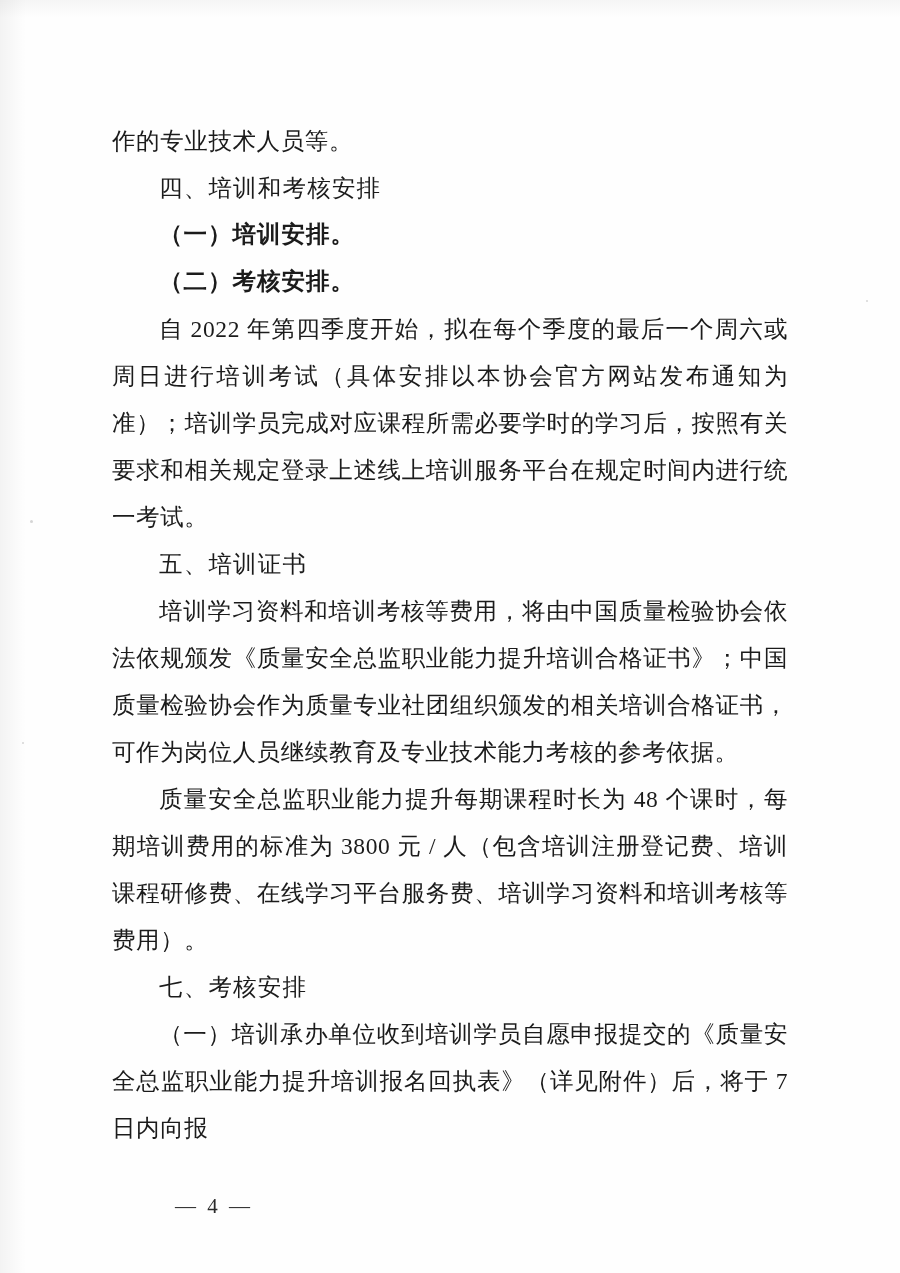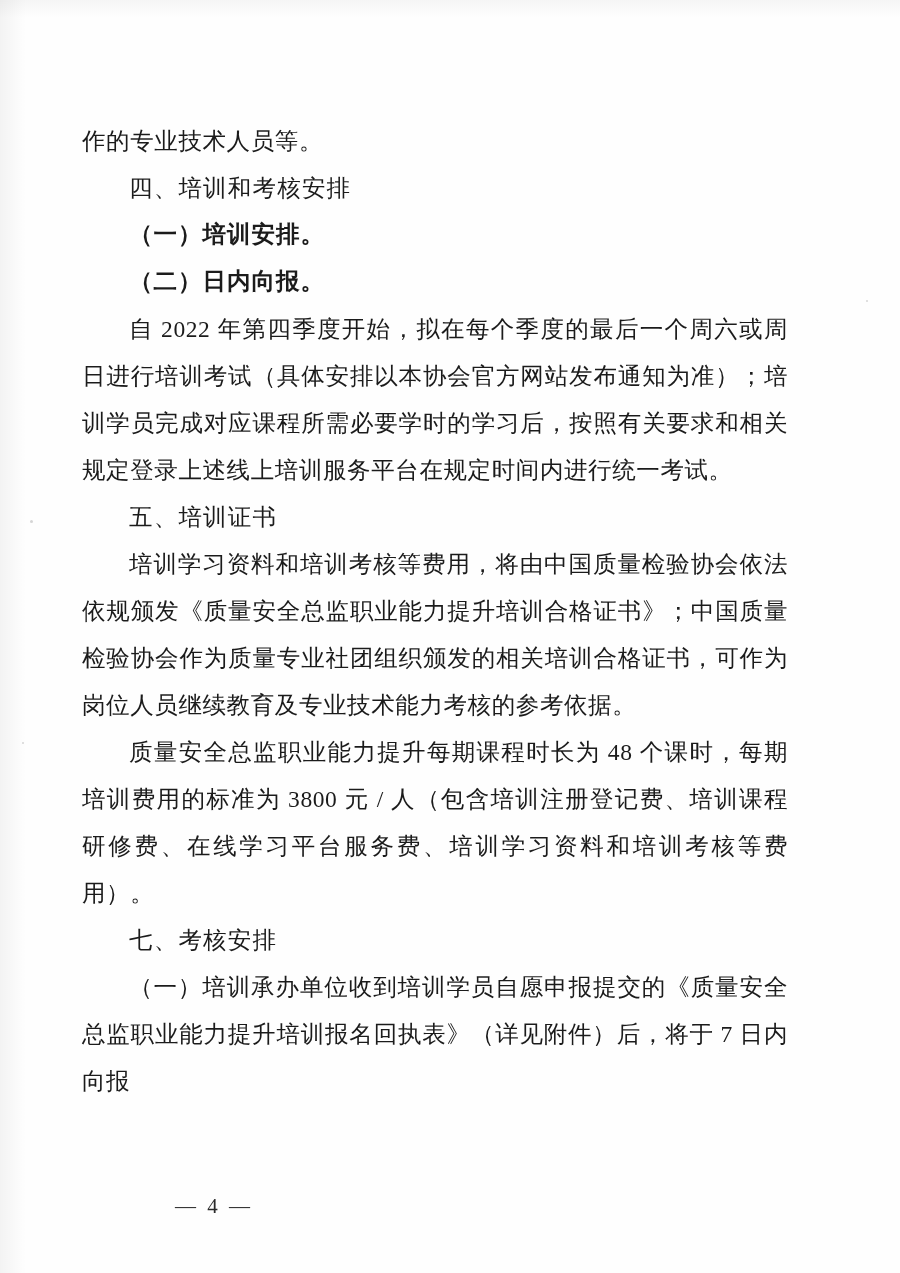--- a/index.html
+++ b/index.html
@@ -15,21 +15,21 @@
     position: relative;
     overflow: hidden;
   }
   .page {
     position: absolute;
     top: 0;
     left: 0;
     width: 900px;
     height: 1273px;
     box-sizing: border-box;
-    padding: 118px 112px 60px 82px;
+    padding: 118px 112px 60px 112px;
     background: #fefefe;
   }
   .doc-body {
     font-size: 23.5px;
     line-height: 47px;
     letter-spacing: 0.6px;
     text-align: justify;
     text-justify: inter-ideograph;
     color: #1b1b1b;
   }
@@ -99,21 +99,21 @@
 <body>
 
 <div class="page">
   <div class="scan-edge-left"></div>
   <div class="scan-edge-top"></div>
 
   <div class="doc-body">
     <p class="para cont">作的专业技术人员等。</p>
     <p class="heading">四、培训和考核安排</p>
     <p class="subheading">（一）培训安排。</p>
-    <p class="subheading">（二）日内向报。</p>
+    <p class="subheading">（二）考核安排。</p>
     <p class="para">自 2022 年第四季度开始，拟在每个季度的最后一个周六或周日进行培训考试（具体安排以本协会官方网站发布通知为准）；培训学员完成对应课程所需必要学时的学习后，按照有关要求和相关规定登录上述线上培训服务平台在规定时间内进行统一考试。</p>
     <p class="heading">五、培训证书</p>
     <p class="para">培训学习资料和培训考核等费用，将由中国质量检验协会依法依规颁发《质量安全总监职业能力提升培训合格证书》；中国质量检验协会作为质量专业社团组织颁发的相关培训合格证书，可作为岗位人员继续教育及专业技术能力考核的参考依据。</p>
     <p class="para">质量安全总监职业能力提升每期课程时长为 48 个课时，每期培训费用的标准为 3800 元 / 人（包含培训注册登记费、培训课程研修费、在线学习平台服务费、培训学习资料和培训考核等费用）。</p>
     <p class="heading">七、考核安排</p>
     <p class="para">（一）培训承办单位收到培训学员自愿申报提交的《质量安全总监职业能力提升培训报名回执表》（详见附件）后，将于 7 日内向报</p>
   </div>
 
   <div class="page-number">
     <span class="pn-inner">— 4 —</span>

